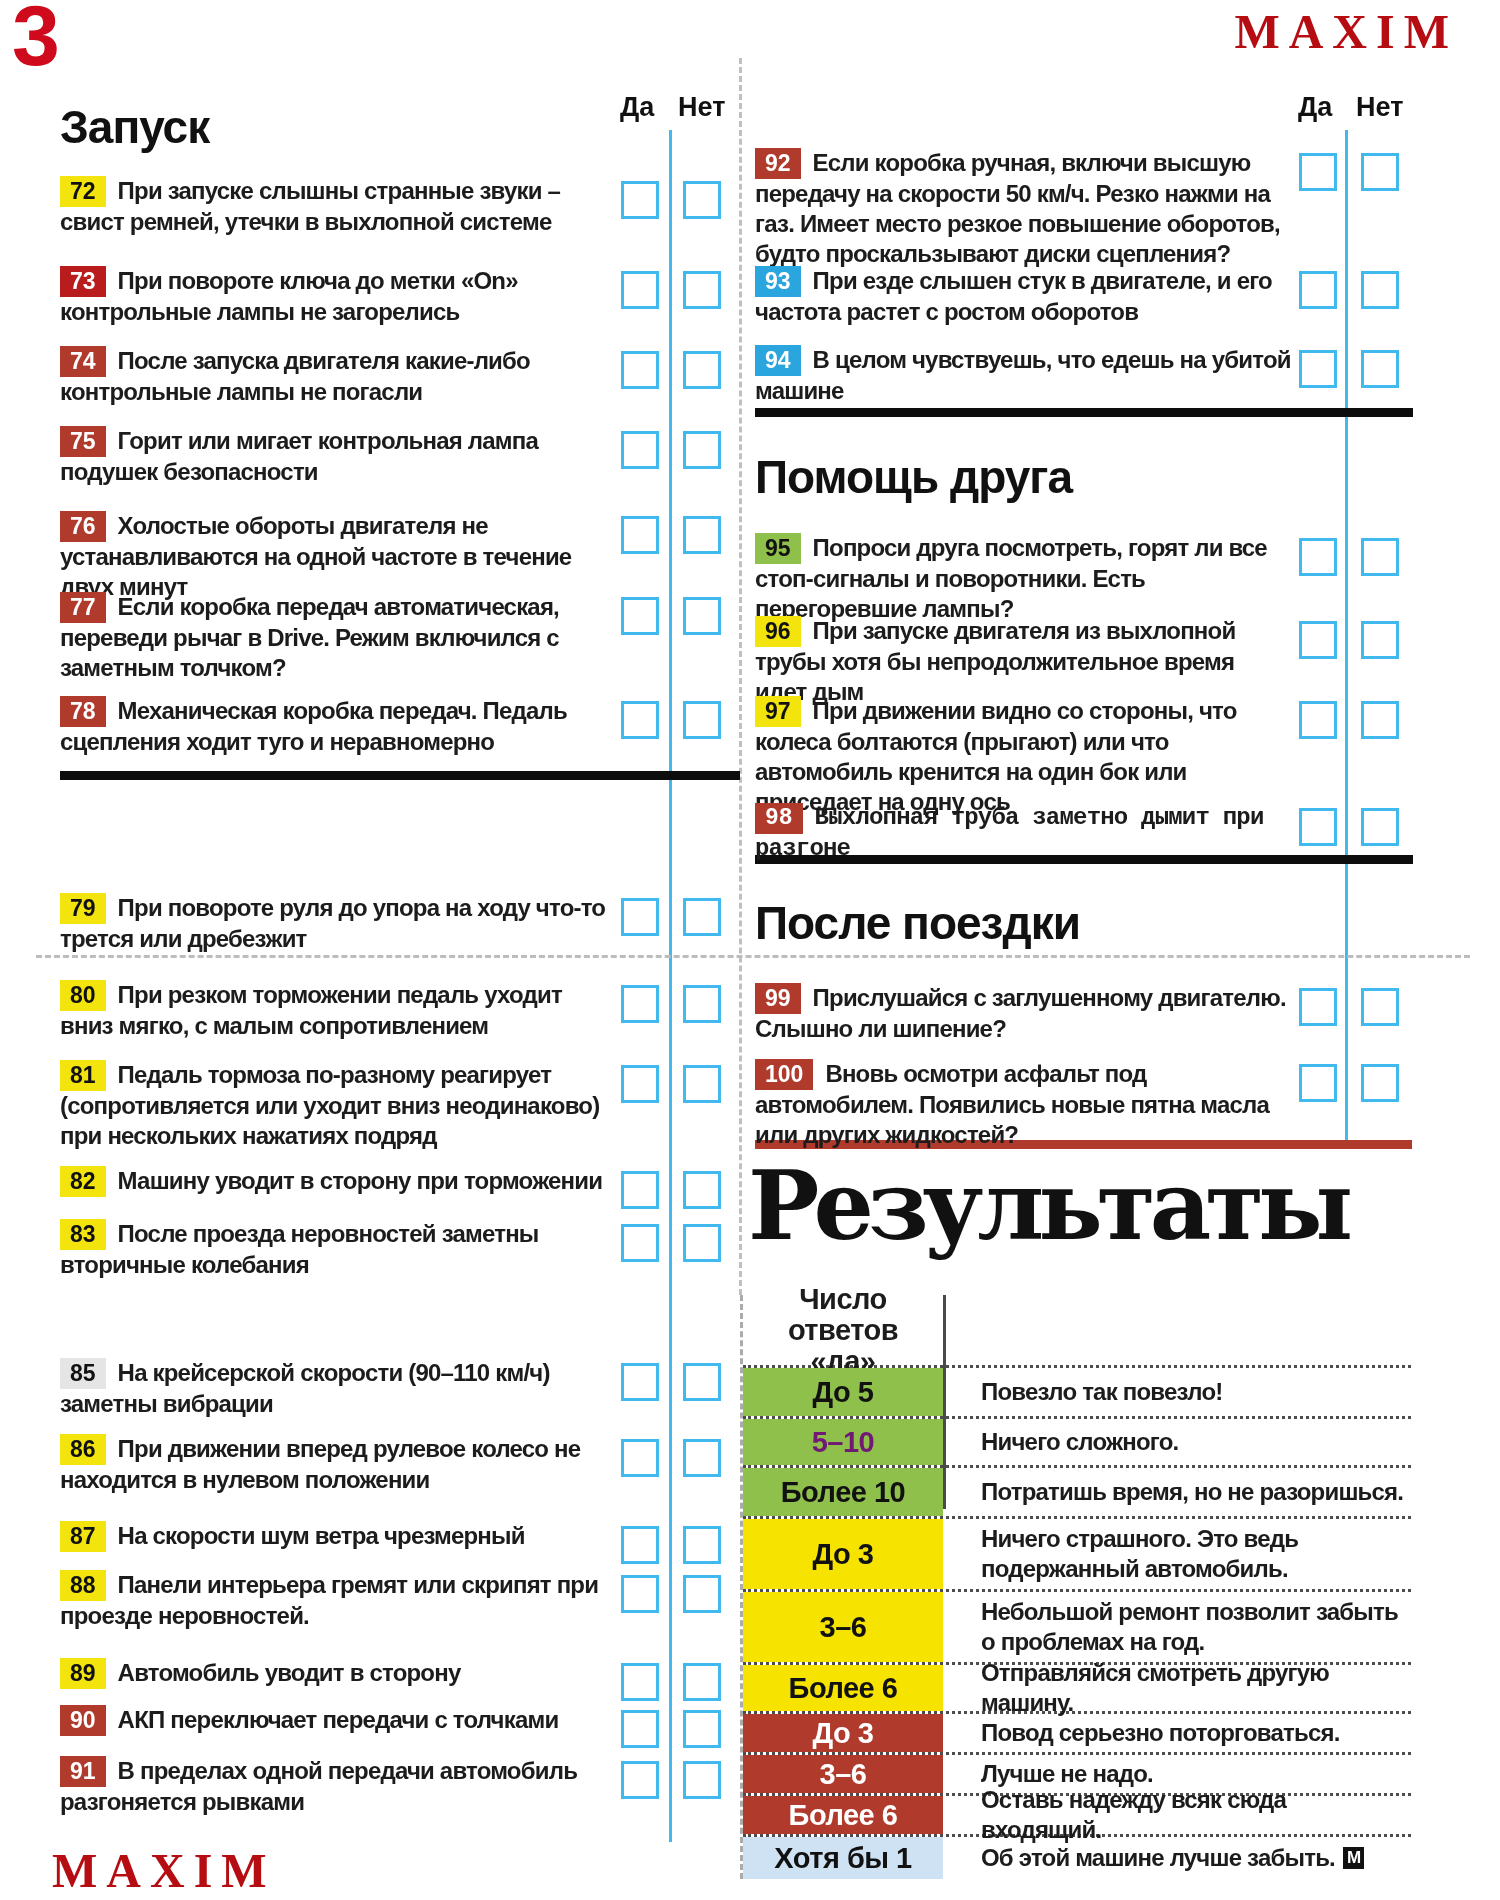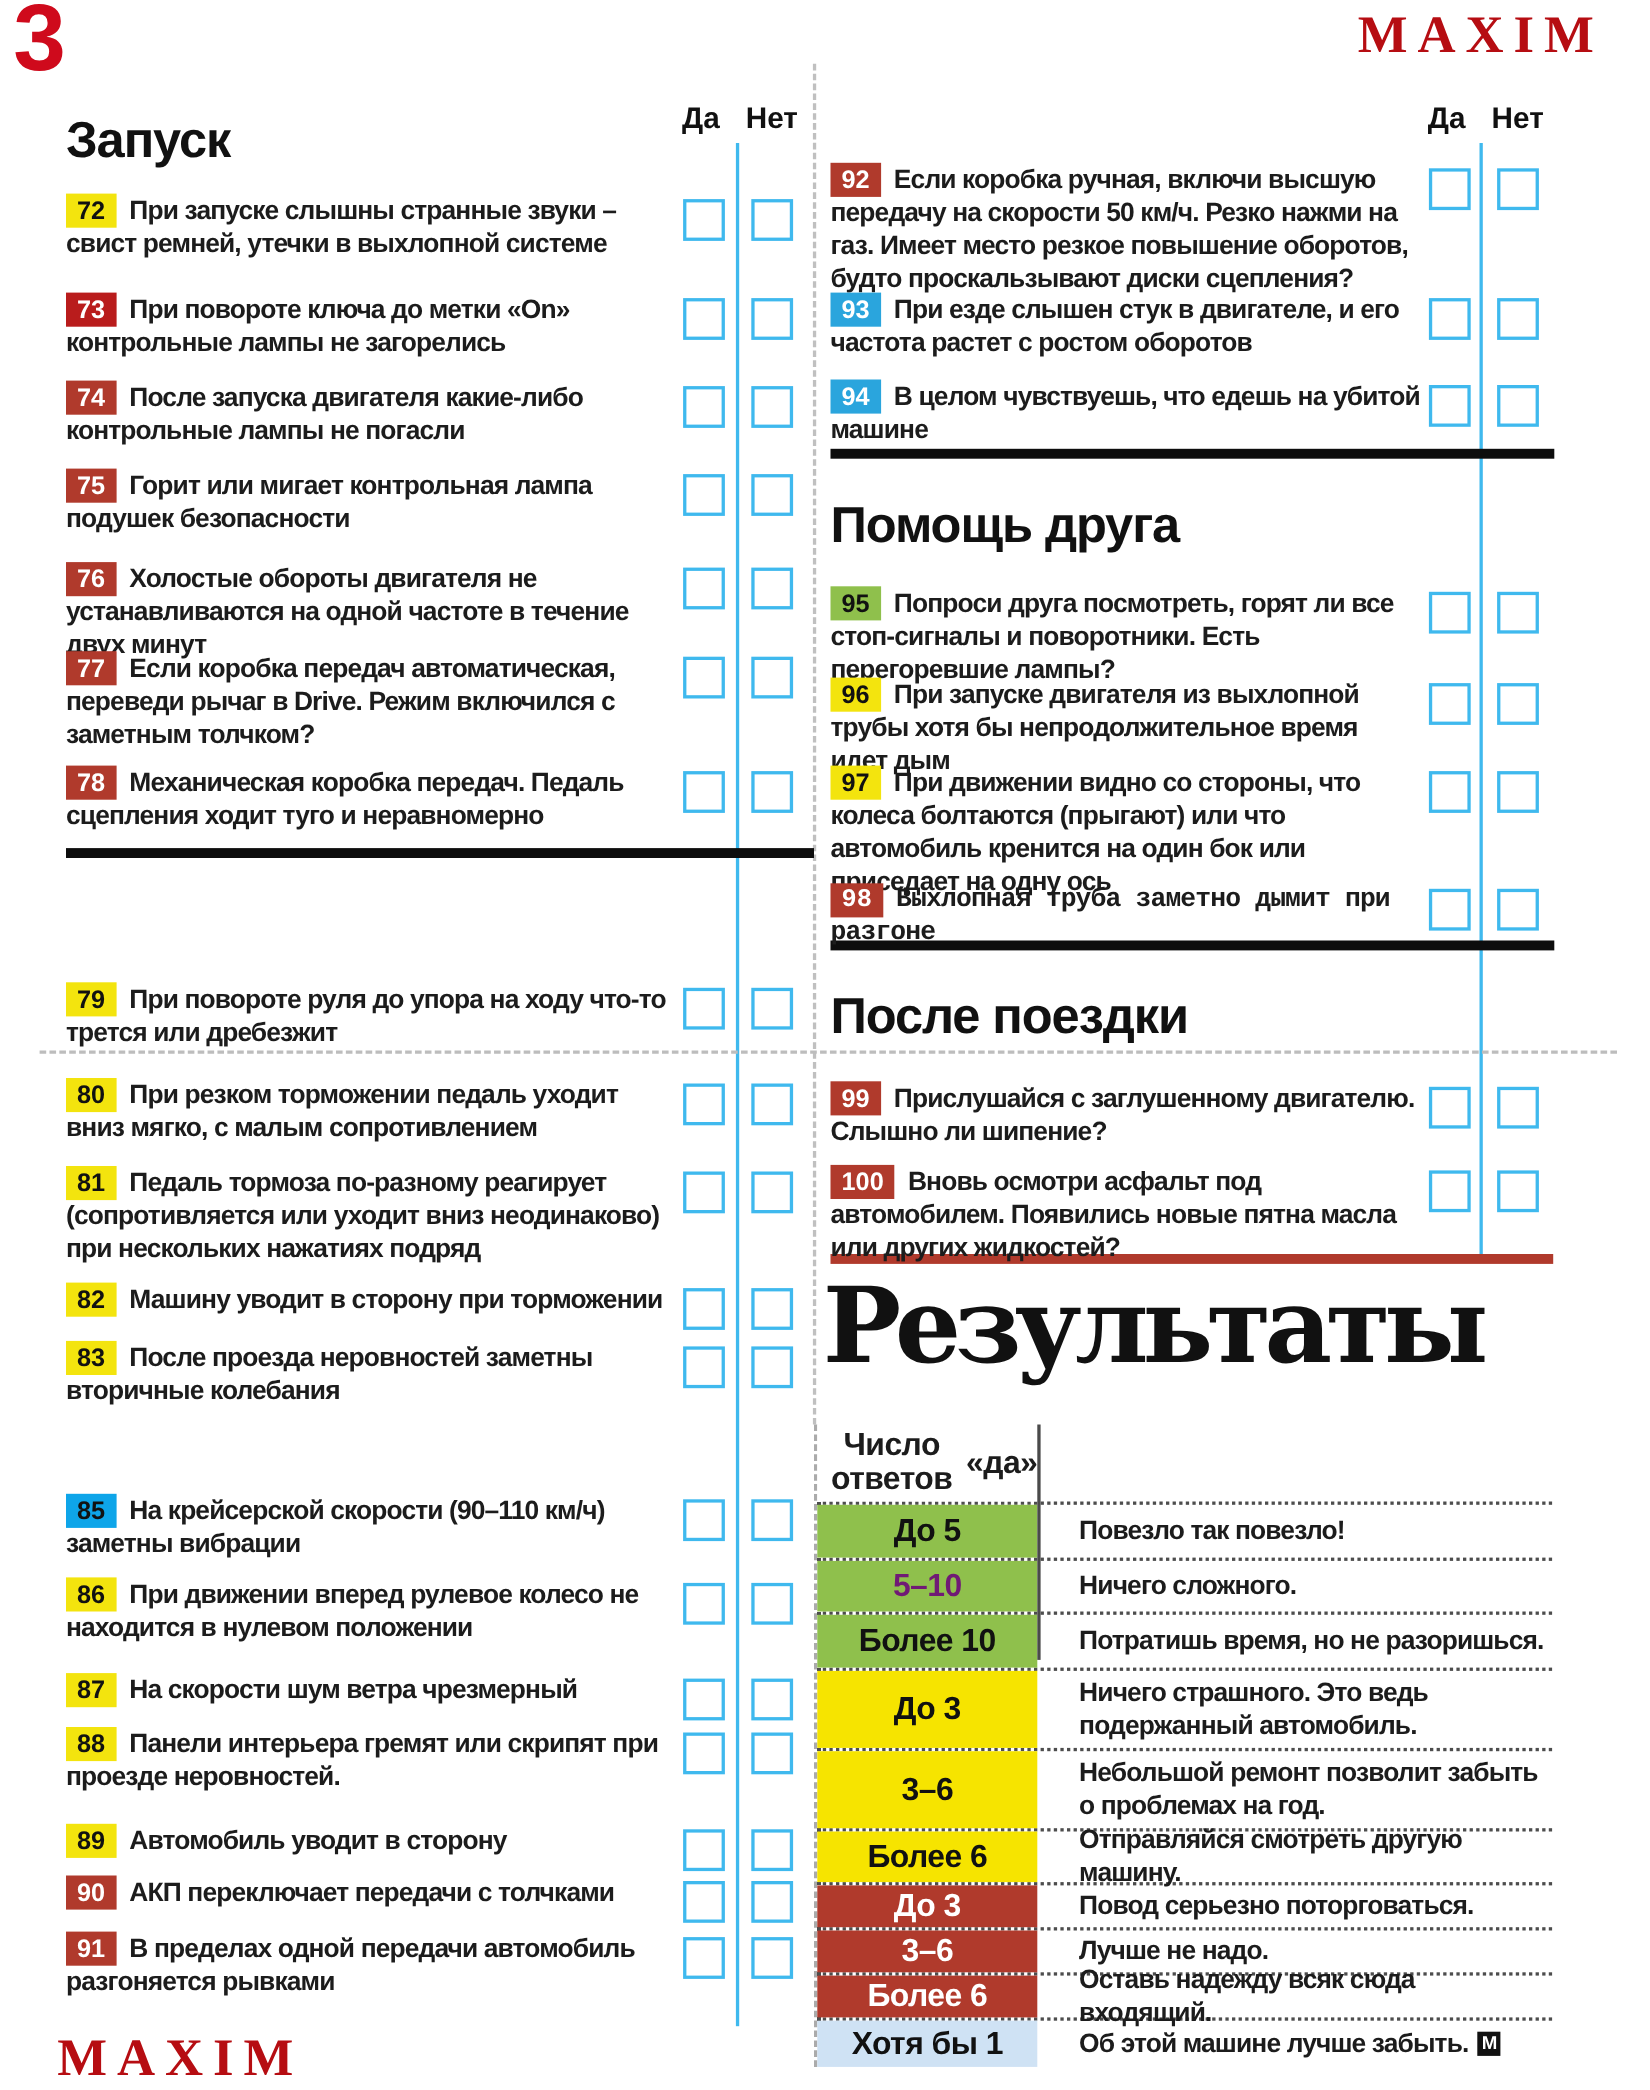--- a/index.html
+++ b/index.html
@@ -36,21 +36,21 @@
   .red-rule{position:absolute;height:9px;}
   .results-title{position:absolute;font-family:"DejaVu Serif", serif;font-weight:bold;
                  font-size:95px;letter-spacing:-6px;line-height:1.0;color:#111;white-space:nowrap;}
   .rtable{position:absolute;border-left:3px dashed #ababab;}
   .rrow{display:flex;border-top:3px dotted #4d4d4d;}
   .rrow.first{border-top:none;}
   .rcell-range{width:200px;flex:0 0 200px;display:flex;align-items:center;justify-content:center;
                font-size:29px;font-weight:bold;letter-spacing:-0.5px;text-align:center;}
   .rcell-verdict{flex:1;display:flex;align-items:center;padding-left:38px;font-size:24px;
                  font-weight:bold;letter-spacing:-0.8px;line-height:30px;}
-  .rheader .rcell-range{flex-direction:row;line-height:31px;padding:4px 0;background:#fff;}
+  .rheader .rcell-range{flex-direction:column;line-height:31px;padding:4px 0;background:#fff;}
   .tbl-vline{position:absolute;left:200px;top:0;width:3px;background:#4a4a4a;}
   .endmark{display:inline-block;margin-left:8px;padding:0 4px;background:#111;color:#fff;
            font-size:17px;font-weight:bold;line-height:22px;}
 </style>
 </head>
 <body>
 
 <div class="page">
   <div class="folio" style="color: rgb(207, 10, 28);">3</div>
   <div class="brand top" style="color: rgb(182, 13, 18);">MAXIM</div>
@@ -75,21 +75,21 @@
       <div class="item" style="top: 346px;"><span class="badge red" style="background: rgb(176, 58, 44);">74</span><span>После запуска двигателя какие-либо контрольные лампы не погасли</span><span class="cb yes" style="border-color: rgb(63, 185, 238);"></span><span class="cb no" style="border-color: rgb(63, 185, 238);"></span></div>
       <div class="item" style="top: 426px;"><span class="badge red" style="background: rgb(176, 58, 44);">75</span><span>Горит или мигает контрольная лампа подушек безопасности</span><span class="cb yes" style="border-color: rgb(63, 185, 238);"></span><span class="cb no" style="border-color: rgb(63, 185, 238);"></span></div>
       <div class="item" style="top: 511px;"><span class="badge red" style="background: rgb(176, 58, 44);">76</span><span>Холостые обороты двигателя не устанавливаются на одной частоте в течение двух минут</span><span class="cb yes" style="border-color: rgb(63, 185, 238);"></span><span class="cb no" style="border-color: rgb(63, 185, 238);"></span></div>
       <div class="item" style="top: 592px;"><span class="badge red" style="background: rgb(176, 58, 44);">77</span><span>Если коробка передач автоматическая, переведи рычаг в Drive. Режим включился с заметным толчком?</span><span class="cb yes" style="border-color: rgb(63, 185, 238);"></span><span class="cb no" style="border-color: rgb(63, 185, 238);"></span></div>
       <div class="item" style="top: 696px;"><span class="badge red" style="background: rgb(176, 58, 44);">78</span><span>Механическая коробка передач. Педаль сцепления ходит туго и неравномерно</span><span class="cb yes" style="border-color: rgb(63, 185, 238);"></span><span class="cb no" style="border-color: rgb(63, 185, 238);"></span></div>
       <div class="item" style="top: 893px;"><span class="badge yellow" style="background: rgb(243, 228, 14);">79</span><span>При повороте руля до упора на ходу что-то трется или дребезжит</span><span class="cb yes" style="border-color: rgb(63, 185, 238);"></span><span class="cb no" style="border-color: rgb(63, 185, 238);"></span></div>
       <div class="item" style="top: 980px;"><span class="badge yellow" style="background: rgb(243, 228, 14);">80</span><span>При резком торможении педаль уходит вниз мягко, с малым сопротивлением</span><span class="cb yes" style="border-color: rgb(63, 185, 238);"></span><span class="cb no" style="border-color: rgb(63, 185, 238);"></span></div>
       <div class="item" style="top: 1060px;"><span class="badge yellow" style="background: rgb(243, 228, 14);">81</span><span>Педаль тормоза по-разному реагирует (сопротивляется или уходит вниз неодинаково) при нескольких нажатиях подряд</span><span class="cb yes" style="border-color: rgb(63, 185, 238);"></span><span class="cb no" style="border-color: rgb(63, 185, 238);"></span></div>
       <div class="item" style="top: 1166px;"><span class="badge yellow" style="background: rgb(243, 228, 14);">82</span><span>Машину уводит в сторону при торможении</span><span class="cb yes" style="border-color: rgb(63, 185, 238);"></span><span class="cb no" style="border-color: rgb(63, 185, 238);"></span></div>
       <div class="item" style="top: 1219px;"><span class="badge yellow" style="background: rgb(243, 228, 14);">83</span><span>После проезда неровностей заметны вторичные колебания</span><span class="cb yes" style="border-color: rgb(63, 185, 238);"></span><span class="cb no" style="border-color: rgb(63, 185, 238);"></span></div>
-      <div class="item" style="top: 1358px;"><span class="badge yellow" style="background: #0ea5e9;">85</span><span>На крейсерской скорости (90–110 км/ч) заметны вибрации</span><span class="cb yes" style="border-color: rgb(63, 185, 238);"></span><span class="cb no" style="border-color: rgb(63, 185, 238);"></span></div>
+      <div class="item" style="top: 1358px;"><span class="badge yellow" style="background: #e5e5e5;">85</span><span>На крейсерской скорости (90–110 км/ч) заметны вибрации</span><span class="cb yes" style="border-color: rgb(63, 185, 238);"></span><span class="cb no" style="border-color: rgb(63, 185, 238);"></span></div>
       <div class="item" style="top: 1434px;"><span class="badge yellow" style="background: rgb(243, 228, 14);">86</span><span>При движении вперед рулевое колесо не находится в нулевом положении</span><span class="cb yes" style="border-color: rgb(63, 185, 238);"></span><span class="cb no" style="border-color: rgb(63, 185, 238);"></span></div>
       <div class="item" style="top: 1521px;"><span class="badge yellow" style="background: rgb(243, 228, 14);">87</span><span>На скорости шум ветра чрезмерный</span><span class="cb yes" style="border-color: rgb(63, 185, 238);"></span><span class="cb no" style="border-color: rgb(63, 185, 238);"></span></div>
       <div class="item" style="top: 1570px;"><span class="badge yellow" style="background: rgb(243, 228, 14);">88</span><span>Панели интерьера гремят или скрипят при проезде неровностей.</span><span class="cb yes" style="border-color: rgb(63, 185, 238);"></span><span class="cb no" style="border-color: rgb(63, 185, 238);"></span></div>
       <div class="item" style="top: 1658px;"><span class="badge yellow" style="background: rgb(243, 228, 14);">89</span><span>Автомобиль уводит в сторону</span><span class="cb yes" style="border-color: rgb(63, 185, 238);"></span><span class="cb no" style="border-color: rgb(63, 185, 238);"></span></div>
       <div class="item" style="top: 1705px;"><span class="badge red" style="background: rgb(176, 58, 44);">90</span><span>АКП переключает передачи с толчками</span><span class="cb yes" style="border-color: rgb(63, 185, 238);"></span><span class="cb no" style="border-color: rgb(63, 185, 238);"></span></div>
       <div class="item" style="top: 1756px;"><span class="badge red" style="background: rgb(176, 58, 44);">91</span><span>В пределах одной передачи автомобиль разгоняется рывками</span><span class="cb yes" style="border-color: rgb(63, 185, 238);"></span><span class="cb no" style="border-color: rgb(63, 185, 238);"></span></div>
     </div>
   <div class="col right" id="col-right">
       <div class="section-title" style="top: 896px;">После поездки</div>
       <div class="section-title" style="top: 450px;">Помощь друга</div>

